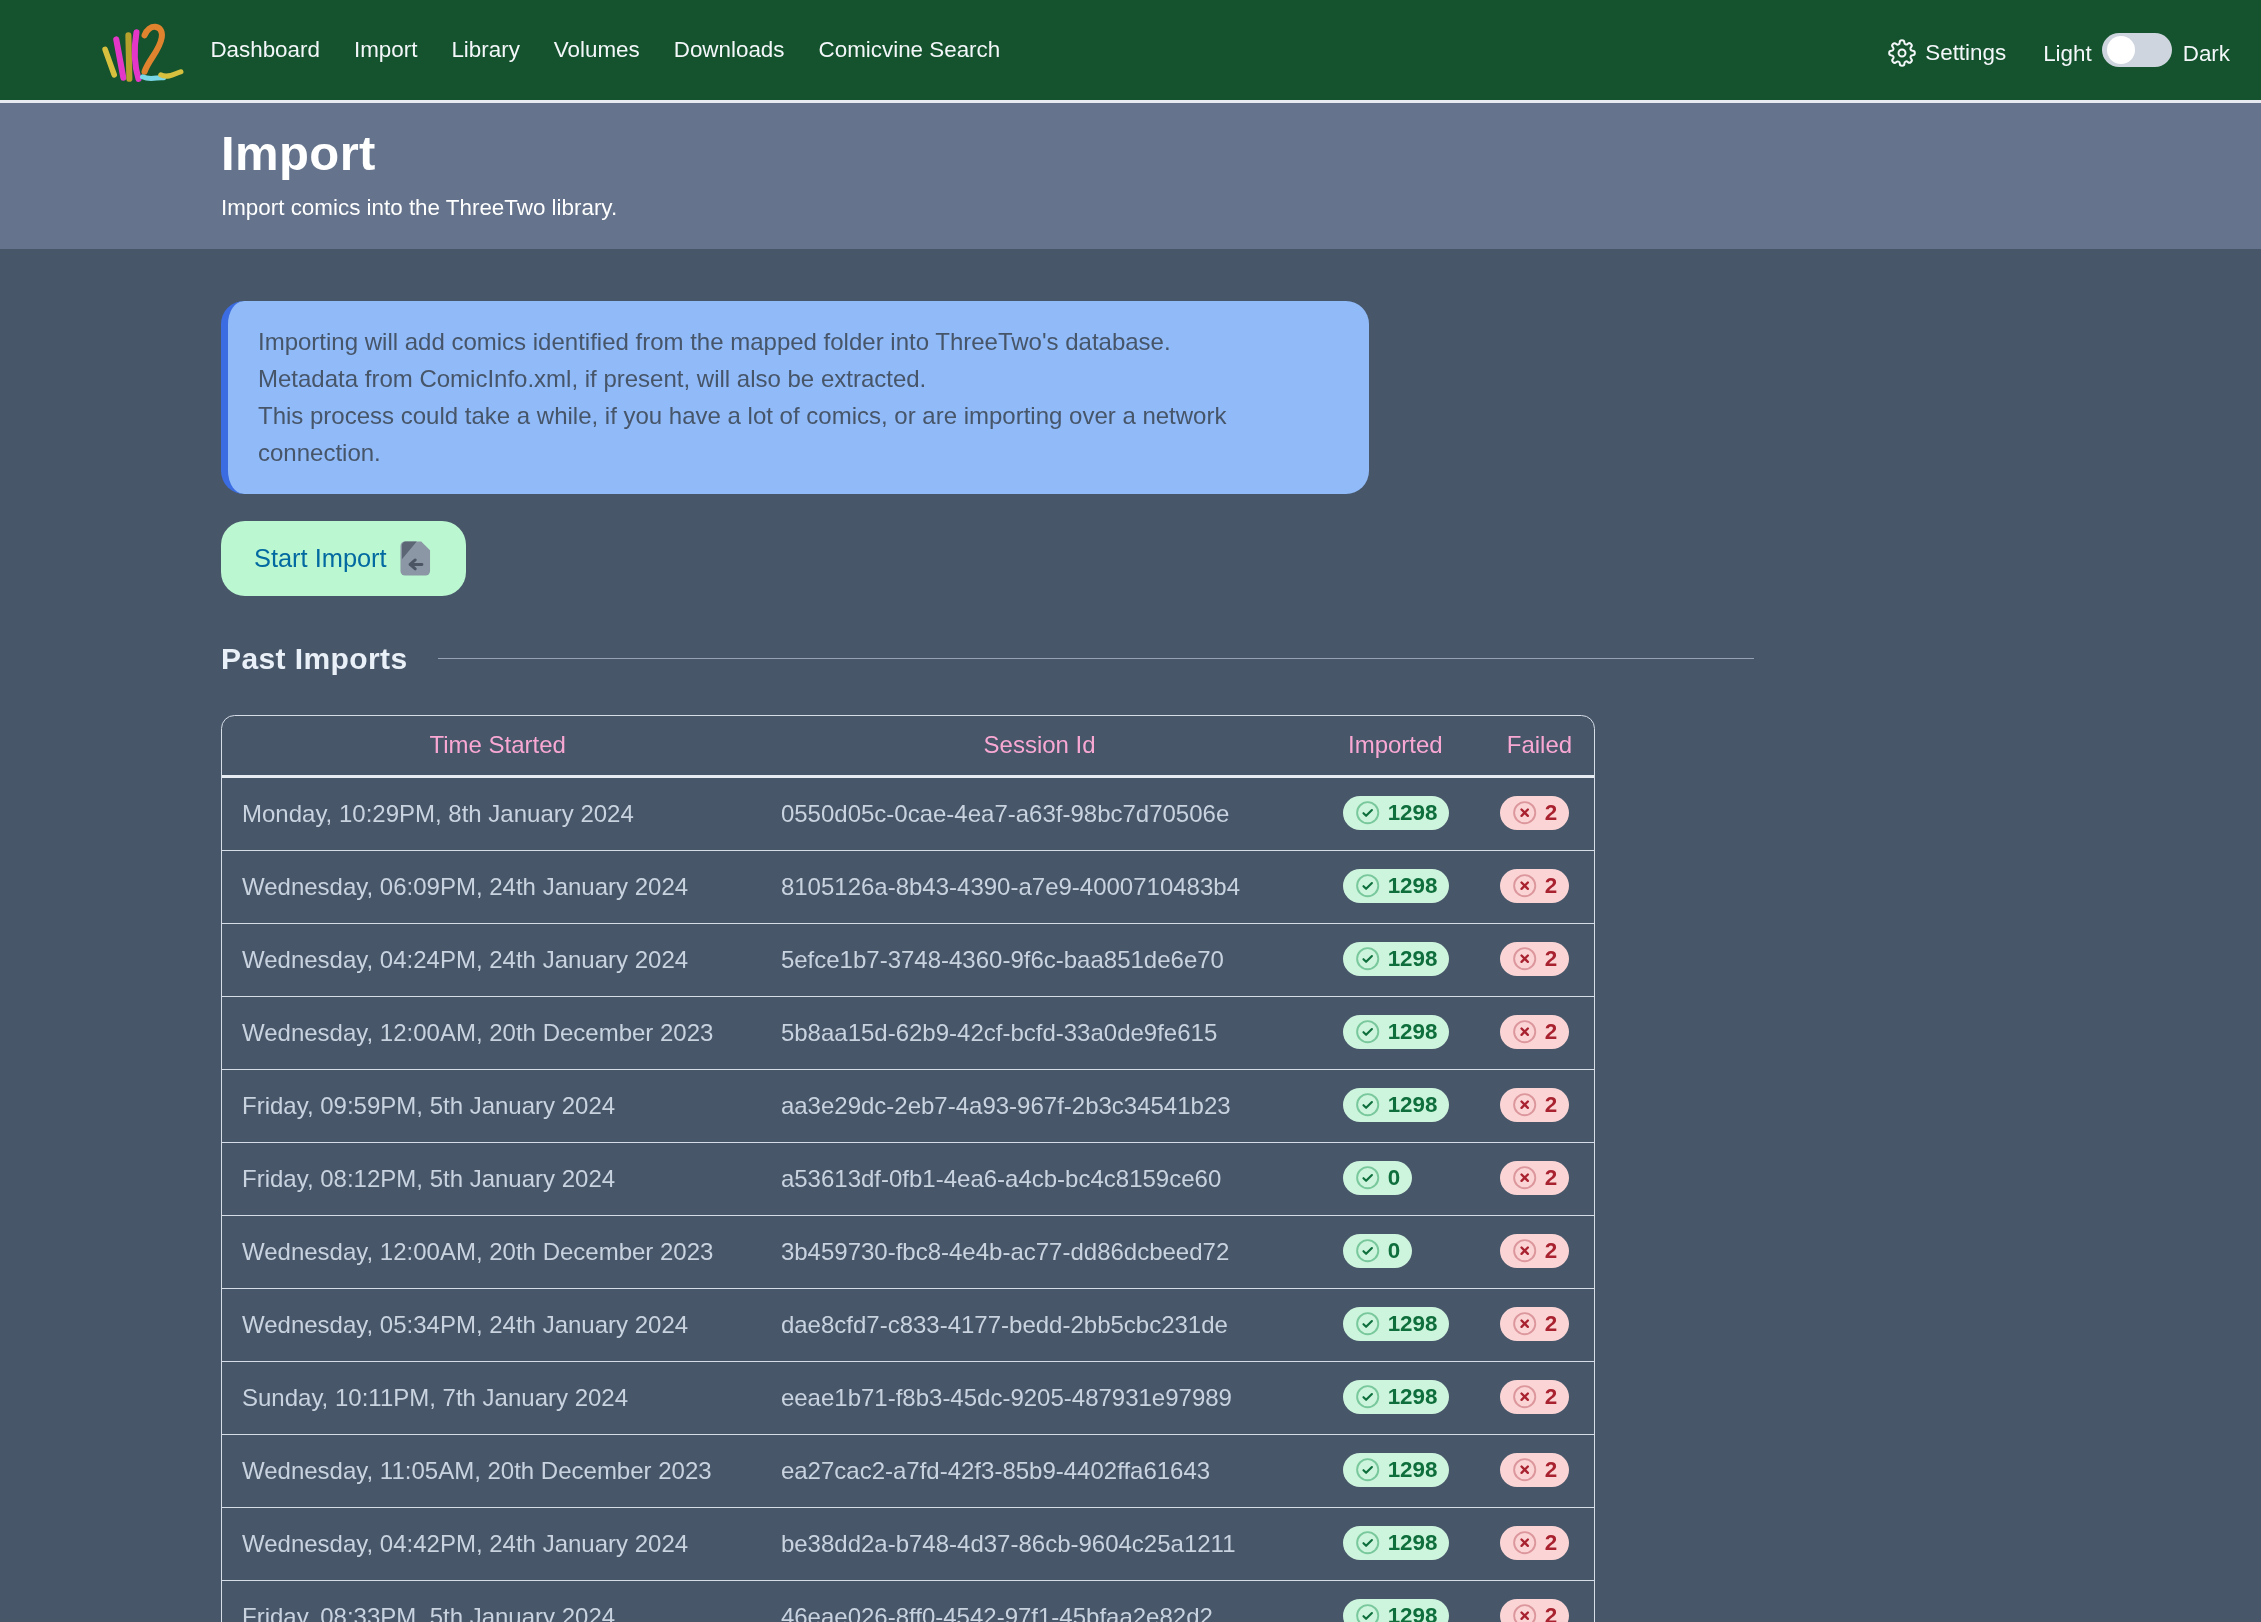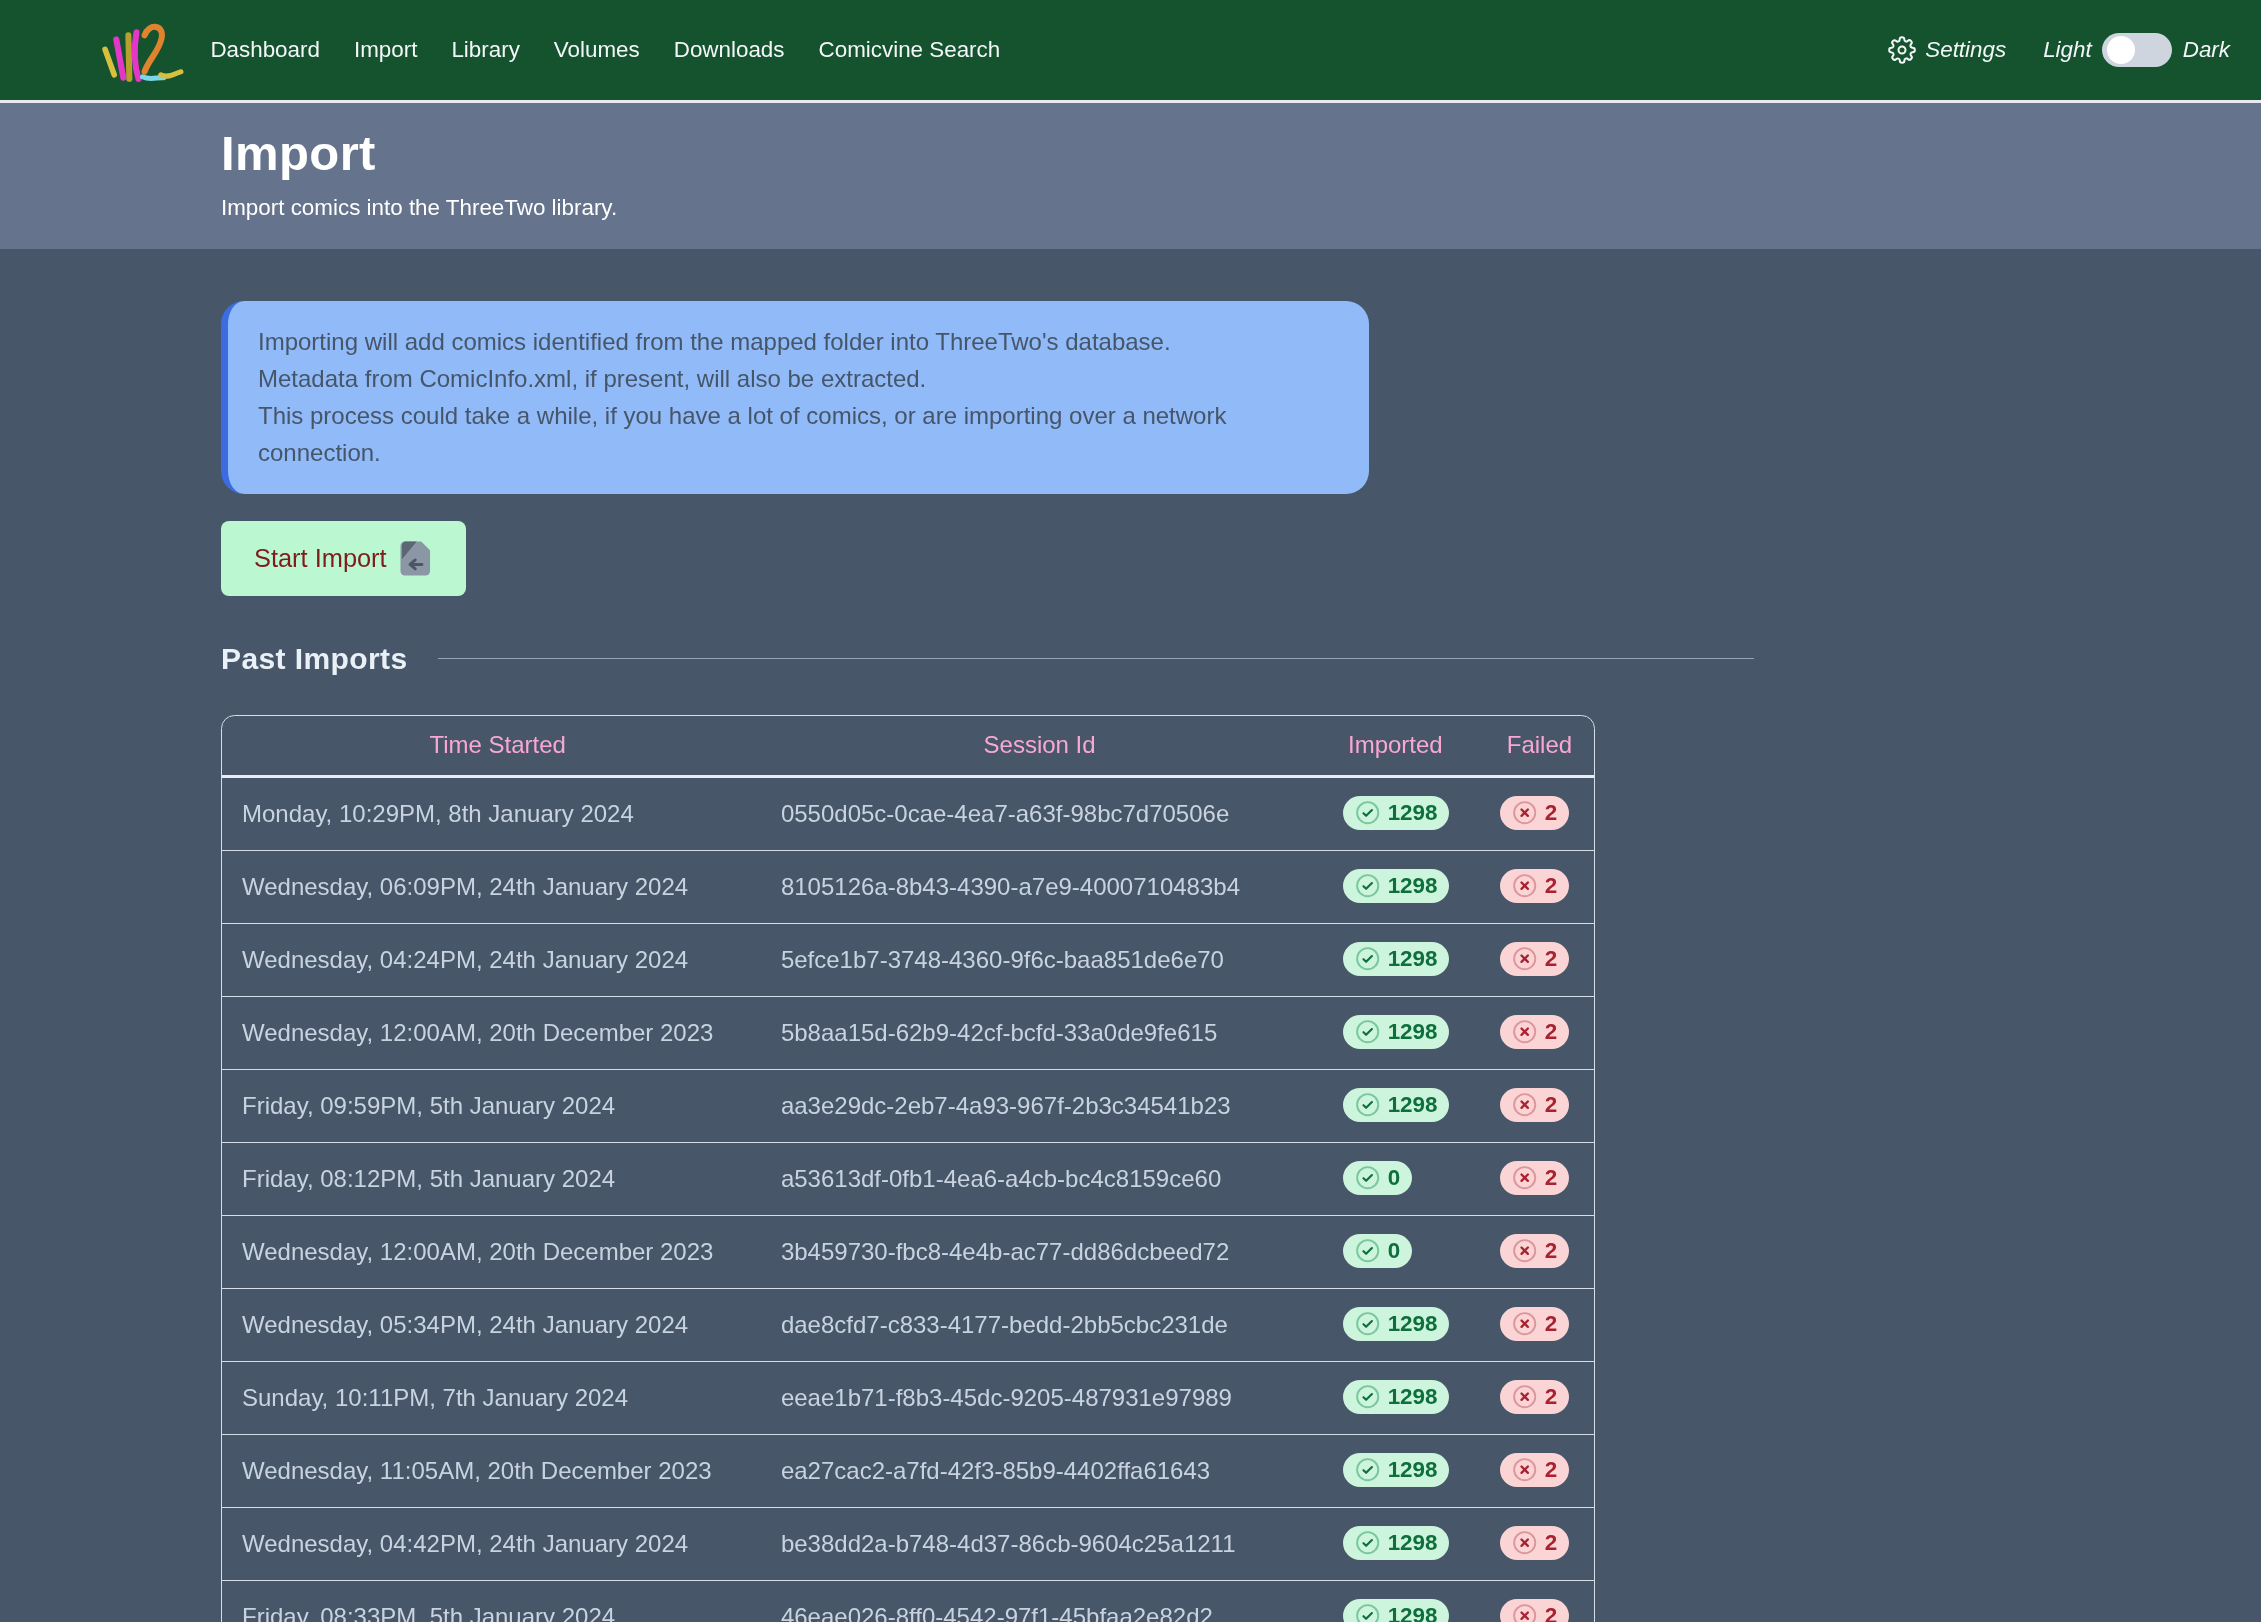--- a/index.html
+++ b/index.html
@@ -4,42 +4,42 @@
 <style>
   html,body{margin:0;padding:0;width:2261px;height:1623px;overflow:hidden;
     background:#475669;font-family:"Liberation Sans","DejaVu Sans",sans-serif;}
 
   
   .navbar{height:103px;background:#14532d;display:flex;align-items:center;
     padding:0 31px 0 94px;border-bottom:3px solid #e7ebf1;box-sizing:border-box;}
   .logo{width:91px;height:75px;flex:0 0 auto;margin-right:25.4px;}
   .nav-links{display:flex;align-items:center;gap:34px;}
   .nav-link{color:#f4f7fa;font-size:22.4px;text-decoration:none;cursor:pointer;}
-  .nav-right{margin-left:auto;display:flex;align-items:center;font-style:italic;}
+  .nav-right{margin-left:auto;display:flex;align-items:flex-end;}
   .settings{display:flex;align-items:center;gap:9px;color:#f4f7fa;font-size:22.4px;cursor:pointer;}
   .gear{width:28px;height:28px;}
   .mode-label{color:#f4f7fa;font-size:22.4px;}
   .light-label{margin-left:37px;}
   .toggle{width:70px;height:34px;border-radius:17px;background:#ced5de;margin:0 10.5px;
     position:relative;cursor:pointer;}
   .toggle .knob{position:absolute;left:4.5px;top:3px;width:28px;height:28px;border-radius:50%;background:#ffffff;}
 
   
   .hero{background:#65748c;padding:22.4px 0 28px 221px;}
   .hero h1{margin:0;color:#ffffff;font-size:49px;font-weight:700;letter-spacing:0.4px;}
   .hero p{margin:13.5px 0 0 0;color:#ffffff;font-size:22.4px;}
 
   
   .main{padding:52px 0 0 221px;}
 
   .notice{width:1148px;box-sizing:border-box;background:#90baf8;border-left:7.5px solid #3b6ce1;
     border-radius:23px;padding:22.4px 30px;color:#475569;font-size:24px;line-height:37px;}
 
   .start-import{margin-top:27px;display:inline-flex;align-items:center;gap:12px;height:75px;
-    padding:0 33px;background:#bbf7d0;border:none;border-radius:8px;color:#7f1d1d;
+    padding:0 33px;background:#bbf7d0;border:none;border-radius:24px;color:#0369a1;
     font-size:25.4px;font-family:inherit;cursor:pointer;}
   .file-icon{width:34px;height:37px;}
 
   .section-head{margin-top:46px;width:1533px;display:flex;align-items:center;}
   .section-head h2{margin:0;color:#eaf0f7;font-size:30px;font-weight:700;letter-spacing:0.4px;}
   .section-head .rule{flex:1;height:1.5px;background:#96a2b3;margin-left:30px;}
 
   table.imports{margin-top:39px;width:1374px;border:1.5px solid #d6dde7;border-radius:13.5px;
     border-collapse:separate;border-spacing:0;table-layout:fixed;overflow:hidden;}
   table.imports th{height:57px;font-size:24px;font-weight:400;color:#f9a8d4;

